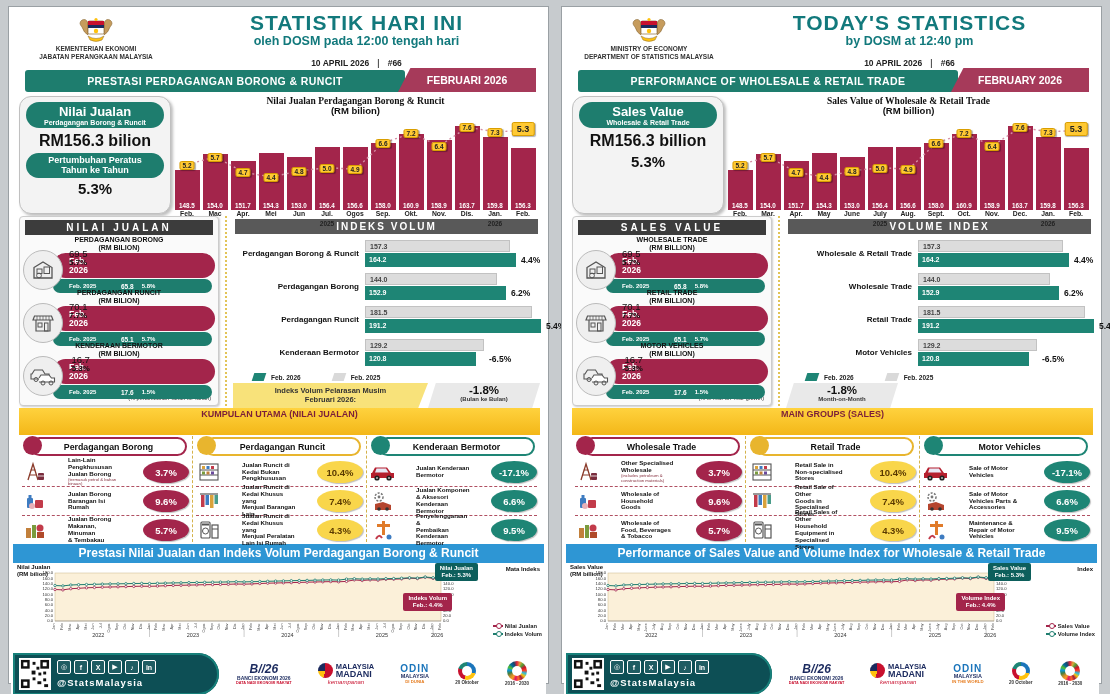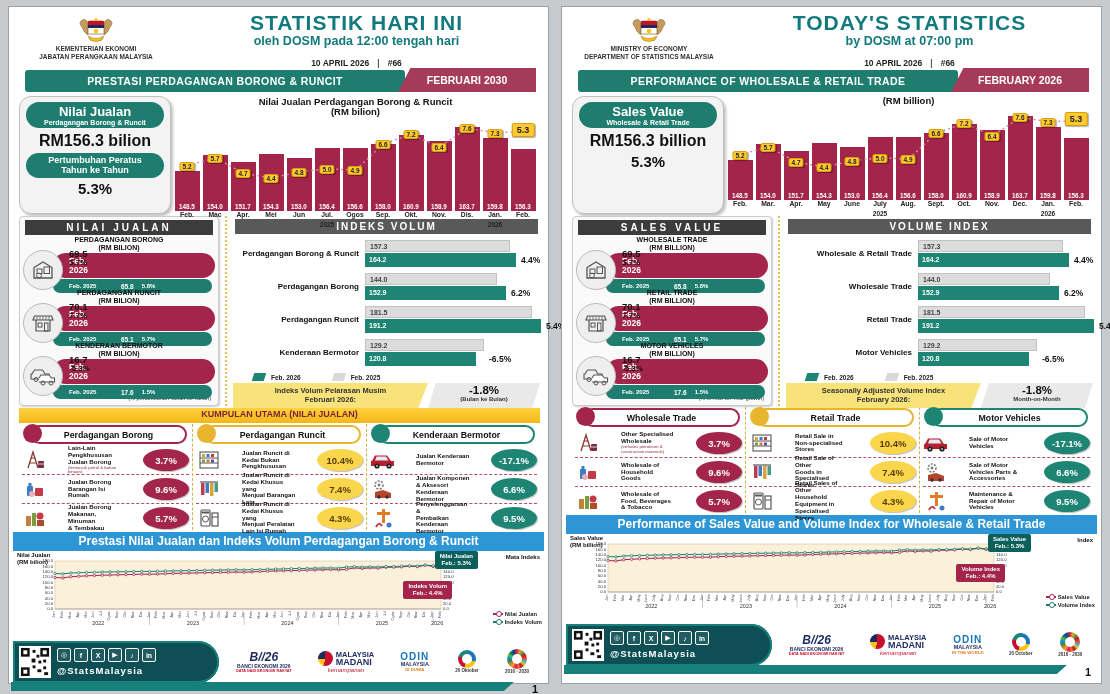--- a/index.html
+++ b/index.html
@@ -30,21 +30,21 @@
   .toprow{display:flex;height:118px;padding:2px 6px 0 8px;}
   .summary{width:152px;background:#f3f3f3;border:1px solid #c0c0c0;border-radius:12px;
            box-shadow:2px 2px 3px rgba(0,0,0,.25);padding:5px 6px;box-sizing:border-box;text-align:center;}
   .pill{background:#1E7D6E;color:#fff;border-radius:13px;padding:2px 4px;}
   .pill .p1{font-size:13px;font-weight:bold;}
   .pill .p2{font-size:7px;font-weight:bold;}
   .sum-val{font-size:16px;font-weight:bold;color:#111;margin:4px 0 3px 0;}
   .pill.small{font-size:9px;font-weight:bold;line-height:1.15;}
   .sum-g{font-size:15px;font-weight:bold;color:#111;margin-top:2px;}
   .barchart{flex:1;text-align:center;}
-  .bc-title{font-size:9.5px;font-weight:bold;color:#111;}
+  .bc-title{font-size:9.5px;font-weight:bold;color:#111;font-family:Liberation Serif, serif;}
   .bc-unit{font-size:9.5px;font-weight:bold;color:#111;margin-top:-1px;text-align:center;}
   .bars{position:relative;width:364px;margin:0 auto;display:flex;gap:1px;}
   .bcol{width:27px;position:relative;}
   .bwrap{position:relative;height:94px;}
   .bar{position:absolute;bottom:0;left:1px;right:1px;background:#A3254B;z-index:1;}
   .bval{position:absolute;bottom:1px;left:0;right:0;text-align:center;color:#fff;
         font-size:6.3px;font-weight:bold;}
   .gl{position:absolute;left:50%;transform:translateX(-50%);z-index:4;background:#FFC933;
       border:1px solid #d99e00;font-size:6.5px;font-weight:bold;color:#222;padding:0 2px;
       border-radius:2px;box-shadow:1px 1px 1px rgba(0,0,0,.3);}
@@ -61,21 +61,21 @@
   .sv-item{position:relative;height:53px;}
   .sv-title{font-size:7px;font-weight:bold;text-align:center;color:#111;line-height:1.15;}
   .sv-icon{position:absolute;left:0;top:14px;width:38px;height:38px;border-radius:50%;
            background:#efefef;border:1px solid #bbb;display:flex;align-items:center;
            justify-content:center;z-index:2;}
   .sv-pills{margin-left:30px;margin-top:1px;}
   .sv-cur{background:#A3254B;color:#fff;border-radius:13px;height:25px;display:flex;
           align-items:center;padding-left:16px;}
   .sv-cur .per{font-size:8.5px;font-weight:bold;line-height:1;width:52px;}
   .sv-cur .vg{text-align:left;}
-  .sv-cur .v{font-size:9.5px;font-weight:bold;line-height:1.1;}
+  .sv-cur .v{font-size:9.5px;font-weight:normal;line-height:1.1;text-align:right;}
   .sv-cur .g{font-size:8px;font-weight:bold;line-height:1;}
   .sv-prev{background:#1E7D6E;color:#fff;border-radius:8px;height:14px;display:flex;
            align-items:center;padding-left:16px;margin-top:1px;width:88%;}
   .sv-prev .per{font-size:6px;font-weight:bold;line-height:1;width:52px;}
   .sv-prev .v{font-size:6.5px;font-weight:bold;margin-right:8px;}
   .sv-prev .g{font-size:6px;font-weight:bold;}
   .sv-note{font-size:5.5px;color:#333;text-align:right;padding-right:4px;}
   .volcol{flex:1;margin-left:6px;border-left:2px dotted #e2c457;padding-left:6px;}
   .graybar{background:#595959;color:#fff;font-size:10px;font-weight:bold;text-align:center;
            letter-spacing:2px;height:15px;line-height:15px;margin:3px 2px 4px 2px;}
@@ -94,21 +94,21 @@
   .lg{font-size:6.5px;font-weight:bold;color:#222;}
   .adjbox{display:flex;height:25px;margin-top:1px;}
   .adj-l{flex:1;background:#F8E27A;clip-path:polygon(0 0,100% 0,95% 100%,0 100%);
          font-size:7.5px;font-weight:bold;color:#333;display:flex;align-items:center;
          justify-content:center;text-align:center;line-height:1.15;}
   .adj-r{width:112px;background:#e9e9e9;clip-path:polygon(7% 0,100% 0,93% 100%,0 100%);
          text-align:center;padding-top:1px;box-sizing:border-box;}
   .adj-v{font-size:11.5px;font-weight:bold;color:#111;line-height:1.05;}
   .adj-s{font-size:6px;font-weight:bold;color:#333;}
   
-  .grpbar{height:15px;line-height:13px;background:linear-gradient(#ffd23e,#f3b718);
+  .grpbar{height:27px;line-height:13px;background:linear-gradient(#ffd23e,#f3b718);
           color:#7b1f3a;font-size:9px;font-weight:bold;text-align:center;margin:2px 6px 0 8px;}
   .grprow{display:flex;height:106px;padding:1px 6px 0 8px;}
   .gcol{flex:1;padding:0 3px;box-sizing:border-box;}
   .gcol + .gcol{border-left:1px dashed #d4b24a;}
   .ghead{position:relative;height:15px;border:2px solid;border-radius:12px;margin:1px 2px 2px 8px;
          display:flex;align-items:center;justify-content:center;background:#fff;}
   .ghead .gc{position:absolute;left:-9px;top:-3px;width:19px;height:19px;border-radius:50%;}
   .ghead .gn{font-size:8.8px;font-weight:bold;color:#111;}
   .g-item{display:flex;align-items:center;height:28px;border-bottom:1px dashed #b05062;gap:18px;}
   .g-item:last-child{border-bottom:none;}
@@ -198,21 +198,21 @@
       <div class="hdr-right">
         <div class="hdr-title">STATISTIK HARI INI</div>
         <div class="hdr-sub">oleh DOSM pada 12:00 tengah hari</div>
         <div class="hdr-date">
           <span>10 APRIL 2026</span><span class="sep">|</span><span>#66</span>
         </div>
       </div>
     </div>
     <div class="secbar">
       <div class="sec-main">PRESTASI PERDAGANGAN BORONG &amp; RUNCIT</div>
-      <div class="sec-tag">FEBRUARI 2030</div>
+      <div class="sec-tag">FEBRUARI 2026</div>
     </div>
     <div class="toprow">
       <div class="summary">
         <div class="pill">
           <div class="p1">Nilai Jualan</div>
           <div class="p2">Perdagangan Borong &amp; Runcit</div>
         </div>
         <div class="sum-val">RM156.3 bilion</div>
         <div class="pill small ml">Pertumbuhan Peratus
 Tahun ke Tahun</div>
@@ -949,40 +949,41 @@
           <path d="M12 19 Q20 24 28 19 L26 23 Q20 26 14 23z" fill="#ffc20e" stroke="#8a6a38" stroke-width="0.5"></path>
           <circle cx="20" cy="2.5" r="1.6" fill="#ffc20e"></circle>
         </svg>
         <div class="ministry">
           <div>MINISTRY OF ECONOMY</div>
           <div>DEPARTMENT OF STATISTICS MALAYSIA</div>
         </div>
       </div>
       <div class="hdr-right">
         <div class="hdr-title">TODAY'S STATISTICS</div>
-        <div class="hdr-sub">by DOSM at 07:00 pm</div>
+        <div class="hdr-sub">by DOSM at 12:40 pm</div>
         <div class="hdr-date">
           <span>10 APRIL 2026</span><span class="sep">|</span><span>#66</span>
         </div>
       </div>
     </div>
     <div class="secbar">
       <div class="sec-main">PERFORMANCE OF WHOLESALE &amp; RETAIL TRADE</div>
       <div class="sec-tag">FEBRUARY 2026</div>
     </div>
     <div class="toprow">
       <div class="summary">
         <div class="pill">
           <div class="p1">Sales Value</div>
           <div class="p2">Wholesale &amp; Retail Trade</div>
         </div>
         <div class="sum-val">RM156.3 billion</div>
         <div class="sum-g">5.3%</div>
       </div>
       <div class="barchart">
+        <div class="bc-title">Sales Value of Wholesale &amp; Retail Trade</div>
         <div class="bc-unit">(RM billion)</div>
         <div class="bars">
           <div class="bcol">
             <div class="bwrap">
               <div class="bar" style="height: 39.6px;">
                 <div class="bval">148.5</div>
               </div>
               <div class="gl" style="bottom: 40.4px;">5.2</div>
             </div>
             <div class="bmon">Feb.</div>
@@ -1241,29 +1242,28 @@
             </div>
           </div>
         </div>
         <div class="vol-legend">
           <span class="sw teal"></span>
           <span class="lg">Feb. 2026</span>
           <span class="sw gray"></span>
           <span class="lg">Feb. 2025</span>
         </div>
         <div class="adjbox">
-          <div class="adj-l ml">Seasonally Adjusted Volume Index
-February 2026:</div>
           <div class="adj-r">
             <div class="adj-v">-1.8%</div>
             <div class="adj-s">Month-on-Month</div>
           </div>
         </div>
       </div>
     </div>
+    <div class="grpbar">MAIN GROUPS (SALES)</div>
     <div class="grprow">
       <div class="gcol">
         <div class="ghead" style="border-color: rgb(163, 37, 75);">
           <span class="gc" style="background: rgb(163, 37, 75);"></span>
           <span class="gn">Wholesale Trade</span>
         </div>
         <div class="g-item">
           <div class="g-ic">
             <svg width="22" height="22" viewBox="0 0 22 22">
               <path d="M4 19 9 3l5 16" fill="none" stroke="#8a3b2a" stroke-width="1.3"></path>

